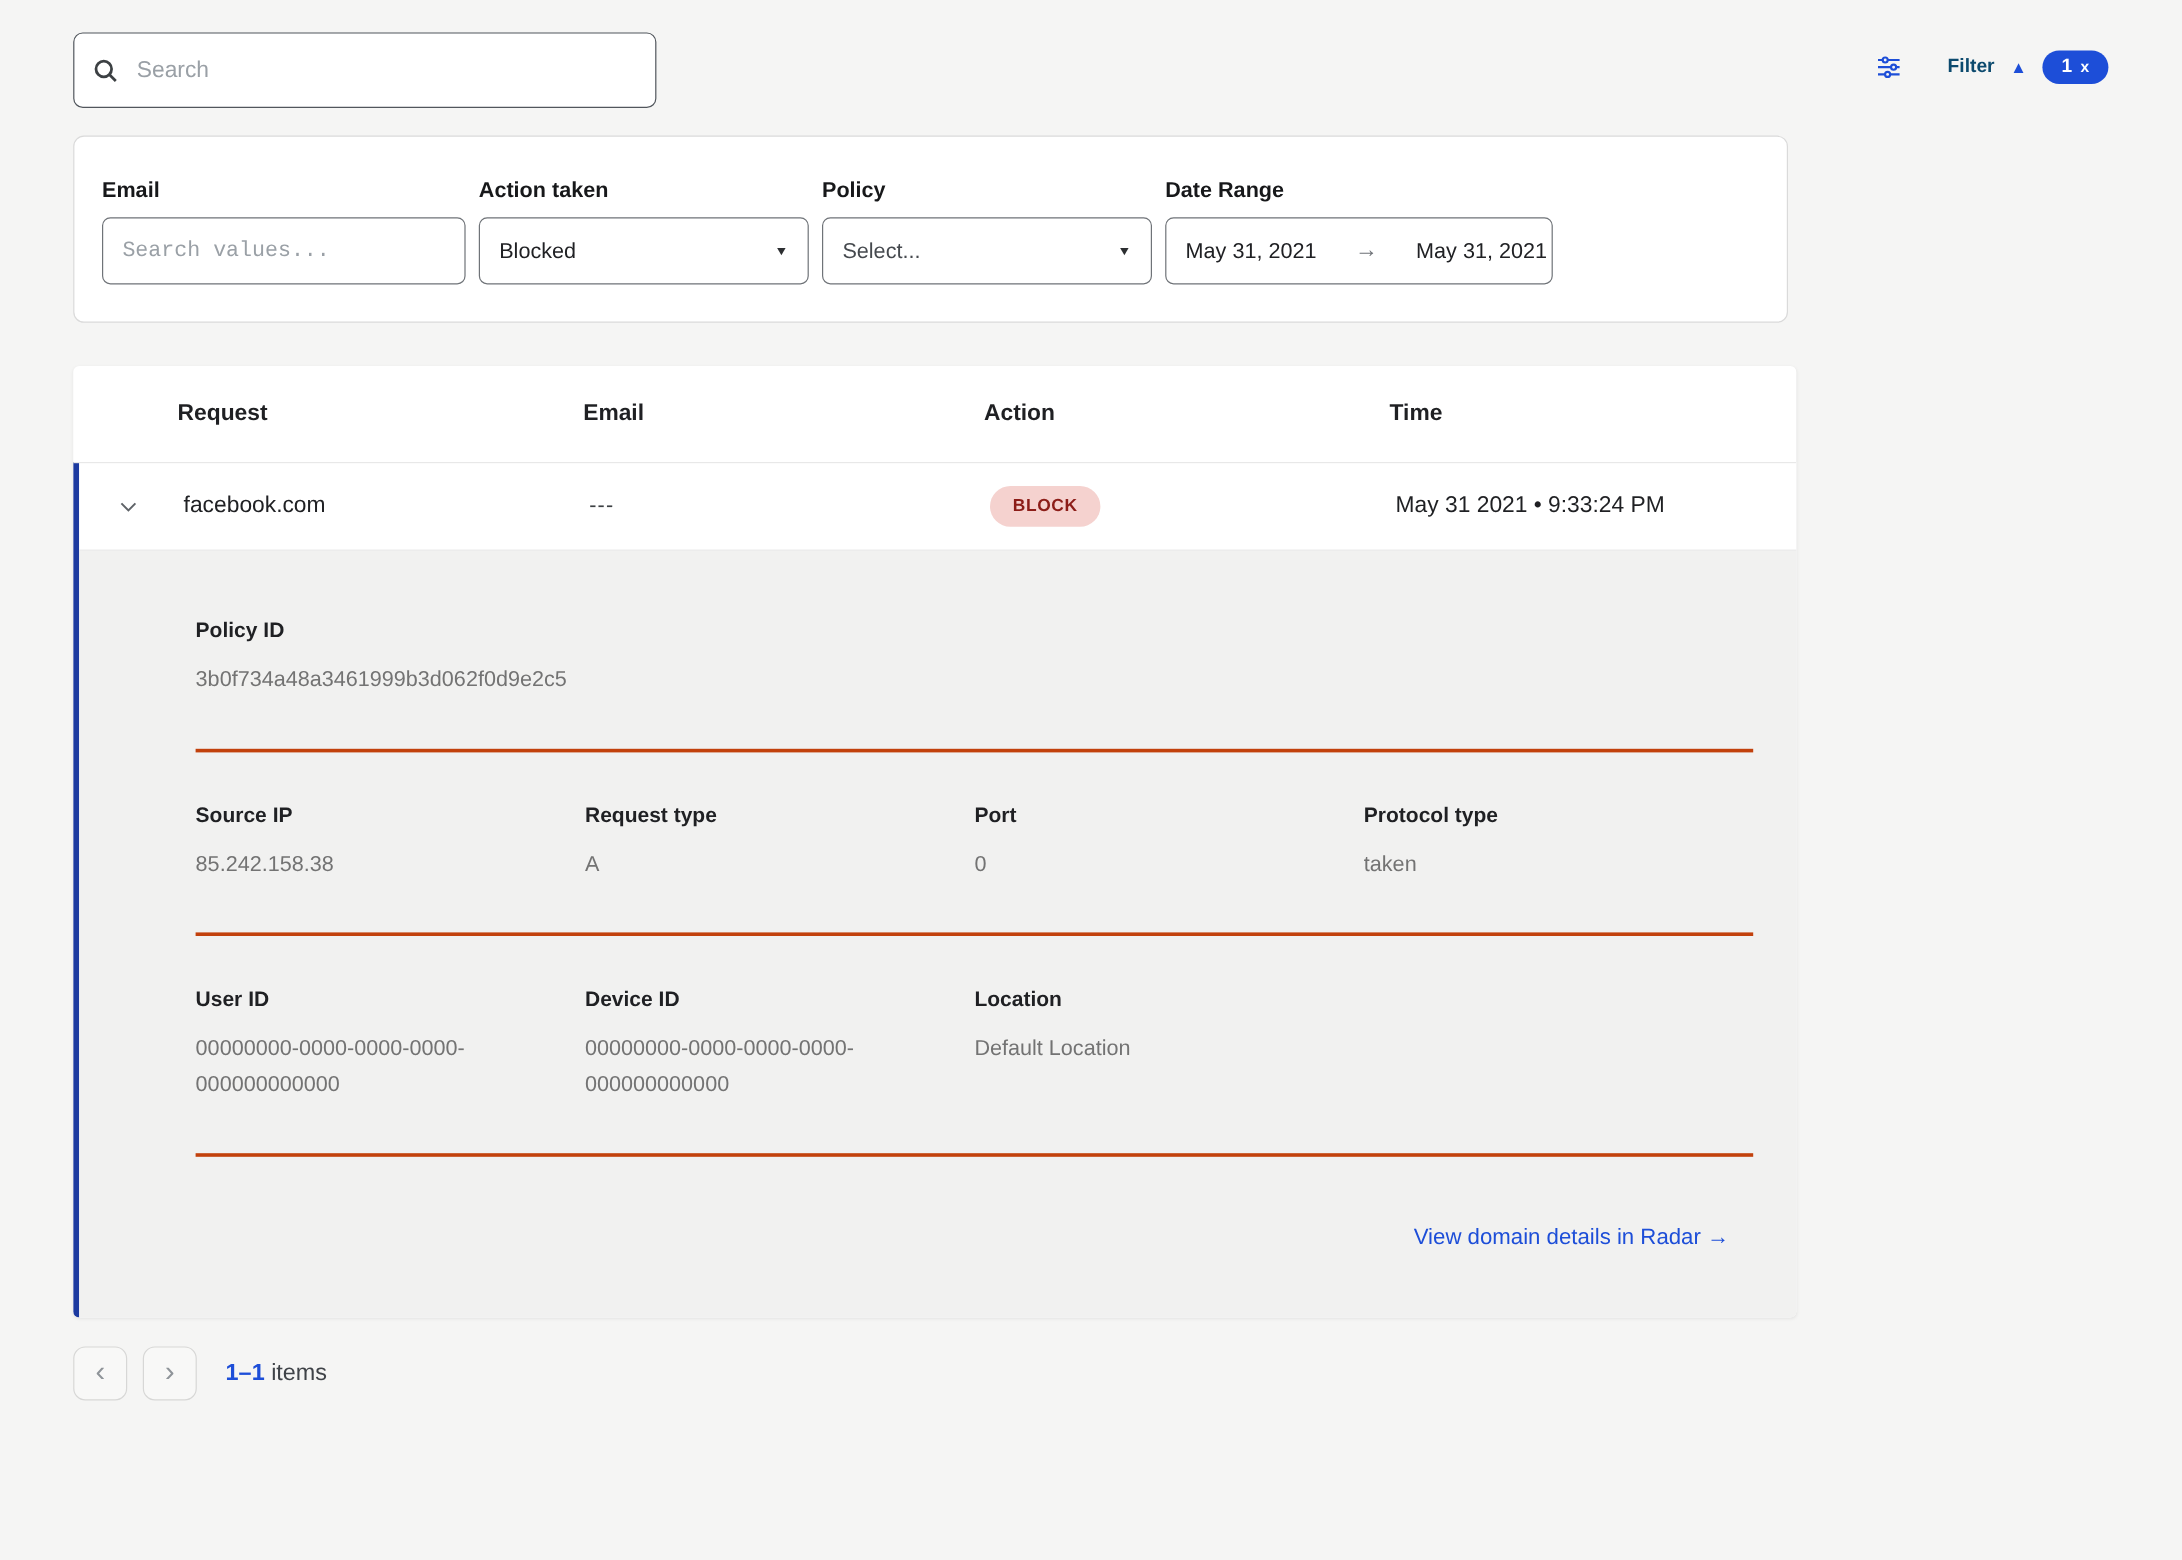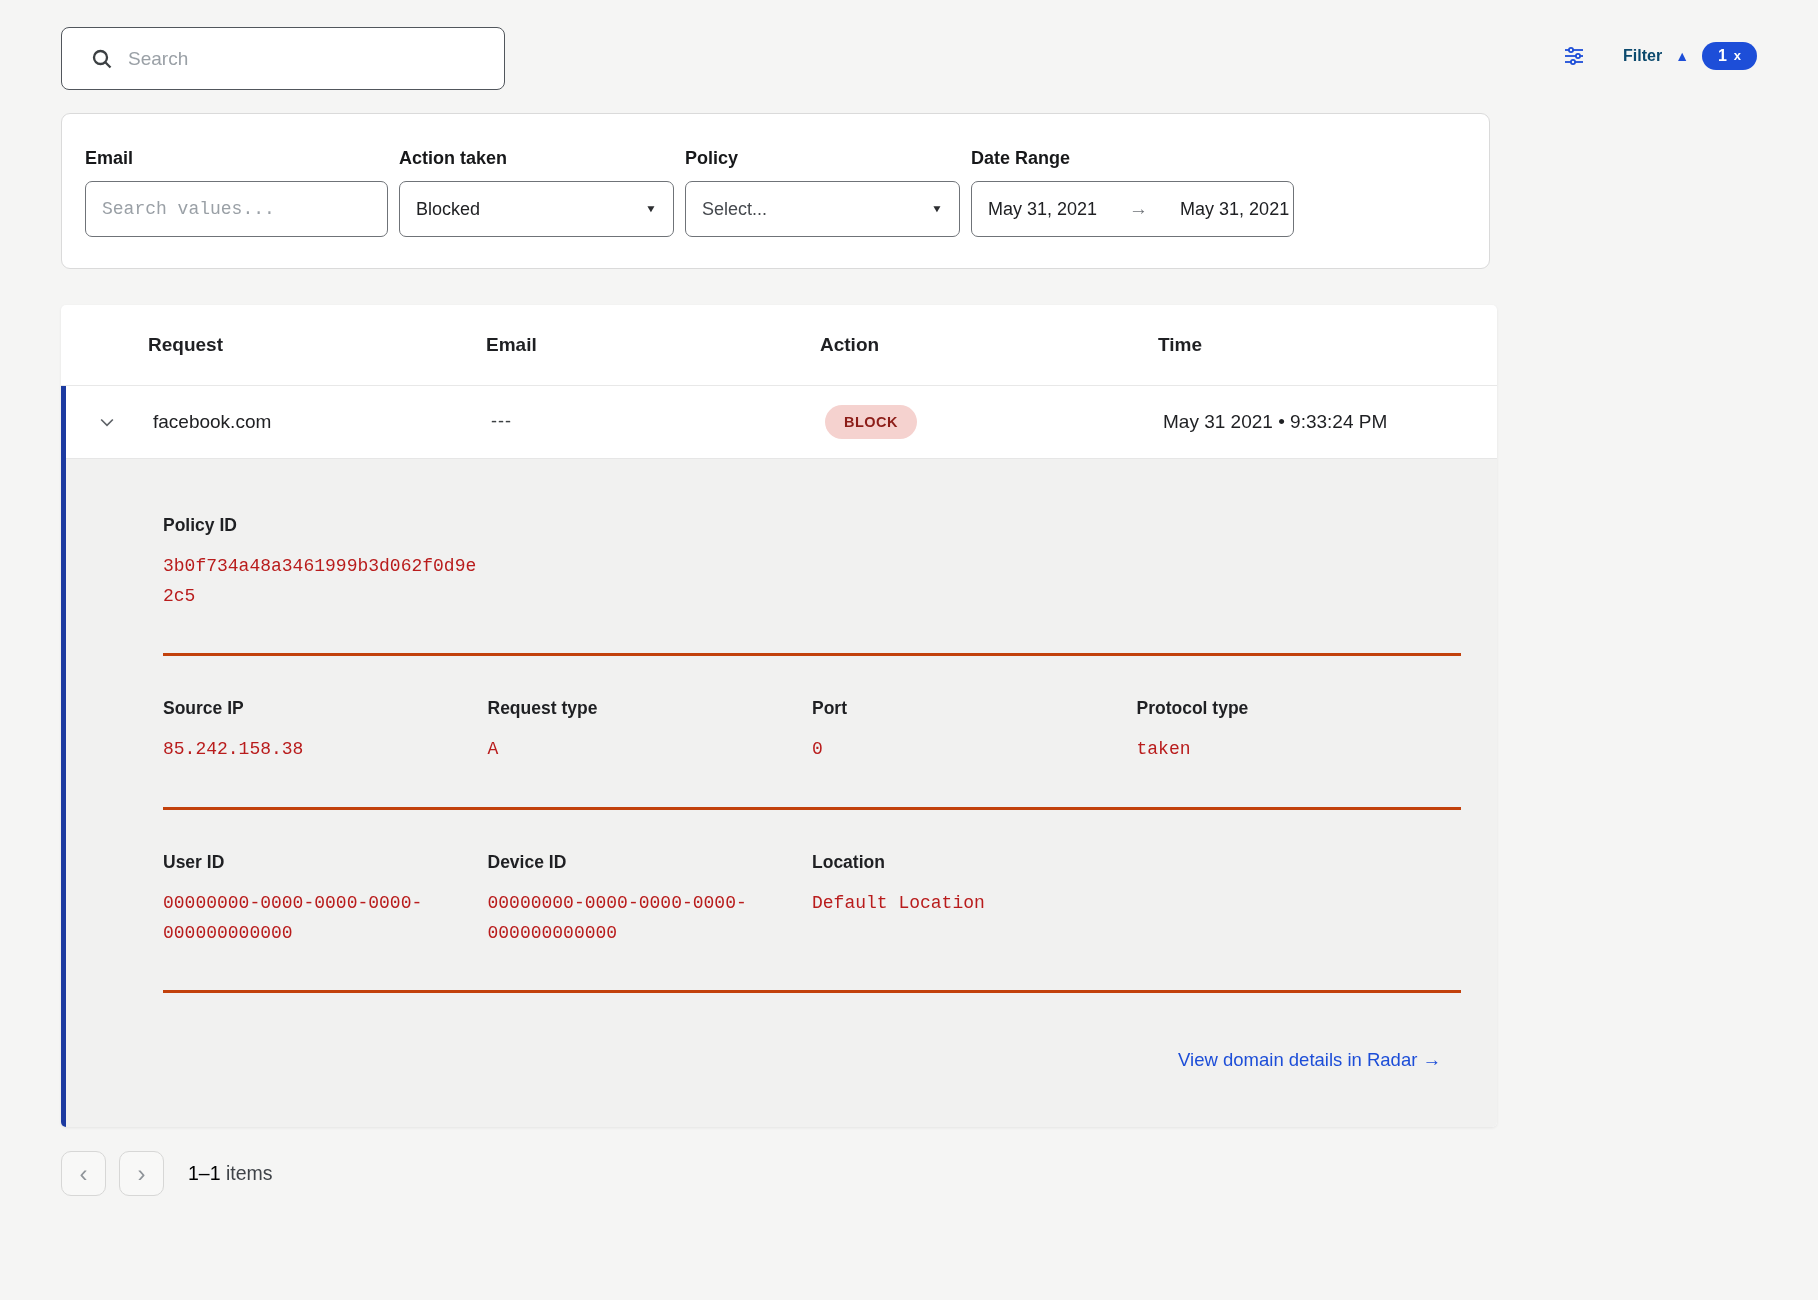--- a/index.html
+++ b/index.html
@@ -11,26 +11,26 @@
     overflow: hidden;
   }
   .page { width: 1818px; height: 1300px; position: relative; }
 
   
   .topbar {
     display: flex; justify-content: space-between; align-items: center;
     padding: 27px 61px 0 61px;
   }
   .search-box {
-    width: 444px; height: 63px;
+    width: 486px; height: 63px;
     background: #ffffff;
     border: 1.5px solid #51565c;
     border-radius: 8px;
     display: flex; align-items: center;
-    padding: 0 28px;
+    padding: 0 14px;
   }
   .search-box svg { flex: 0 0 auto; }
   .search-box input {
     border: none; outline: none; background: transparent;
     font-family: inherit;
     font-size: 19px; color: #1f2023;
     margin-left: 14px; width: 100%;
   }
   .search-box input::placeholder { color: #9aa0a6; }
 
@@ -108,39 +108,39 @@
   }
   .cell-time { font-size: 19px; color: #1f2023; }
 
   
   .expanded {
     background: #f1f1f0;
     padding: 56px 36px 36px 97px;
   }
   .detail-section { border-bottom: 3px solid #c2410c; padding-bottom: 42px; margin-bottom: 42px; }
   .dlabel { font-size: 17.5px; font-weight: 700; color: #1f2023; margin-bottom: 16px; }
-  .dvalue { font-size: 18px; color: #b91c1c; line-height: 1.65; overflow-wrap: break-word; font-family: Liberation Mono, monospace; }
+  .dvalue { font-size: 18px; color: #737373; line-height: 1.65; overflow-wrap: break-word; }
   .policy-value { max-width: 320px; word-break: break-all; }
   .grid4 { display: grid; grid-template-columns: repeat(4, 1fr); }
   .grid4 .dvalue { max-width: 300px; }
   .link-row { display: flex; justify-content: flex-end; padding: 14px 20px 20px 0; }
   .radar-link { font-size: 18.5px; color: #1d4ed8; text-decoration: none; cursor: pointer; }
 
   
   .pagination { display: flex; align-items: center; margin: 24px 61px 0 61px; }
   .page-btn {
     width: 45px; height: 45px;
     border: 1px solid #d7d7d6; border-radius: 10px;
     background: #f8f8f7;
     display: flex; align-items: center; justify-content: center;
     font-size: 24px; color: #8f9499; cursor: pointer;
   }
   .page-btn + .page-btn { margin-left: 13px; }
   .items-count { margin-left: 24px; font-size: 19.5px; color: #3f4348; }
-  .items-count b { color: #000000; font-weight: 400; }
+  .items-count b { color: #1d4ed8; font-weight: 700; }
 </style>
 </head>
 <body>
 
 <div class="page">
 
   <div class="topbar">
     <div class="search-box">
       <svg width="24" height="24" viewBox="0 0 24 24" fill="none" stroke="#3c4043" stroke-width="2.3">
         <circle cx="10.5" cy="10.5" r="6.5"></circle>

